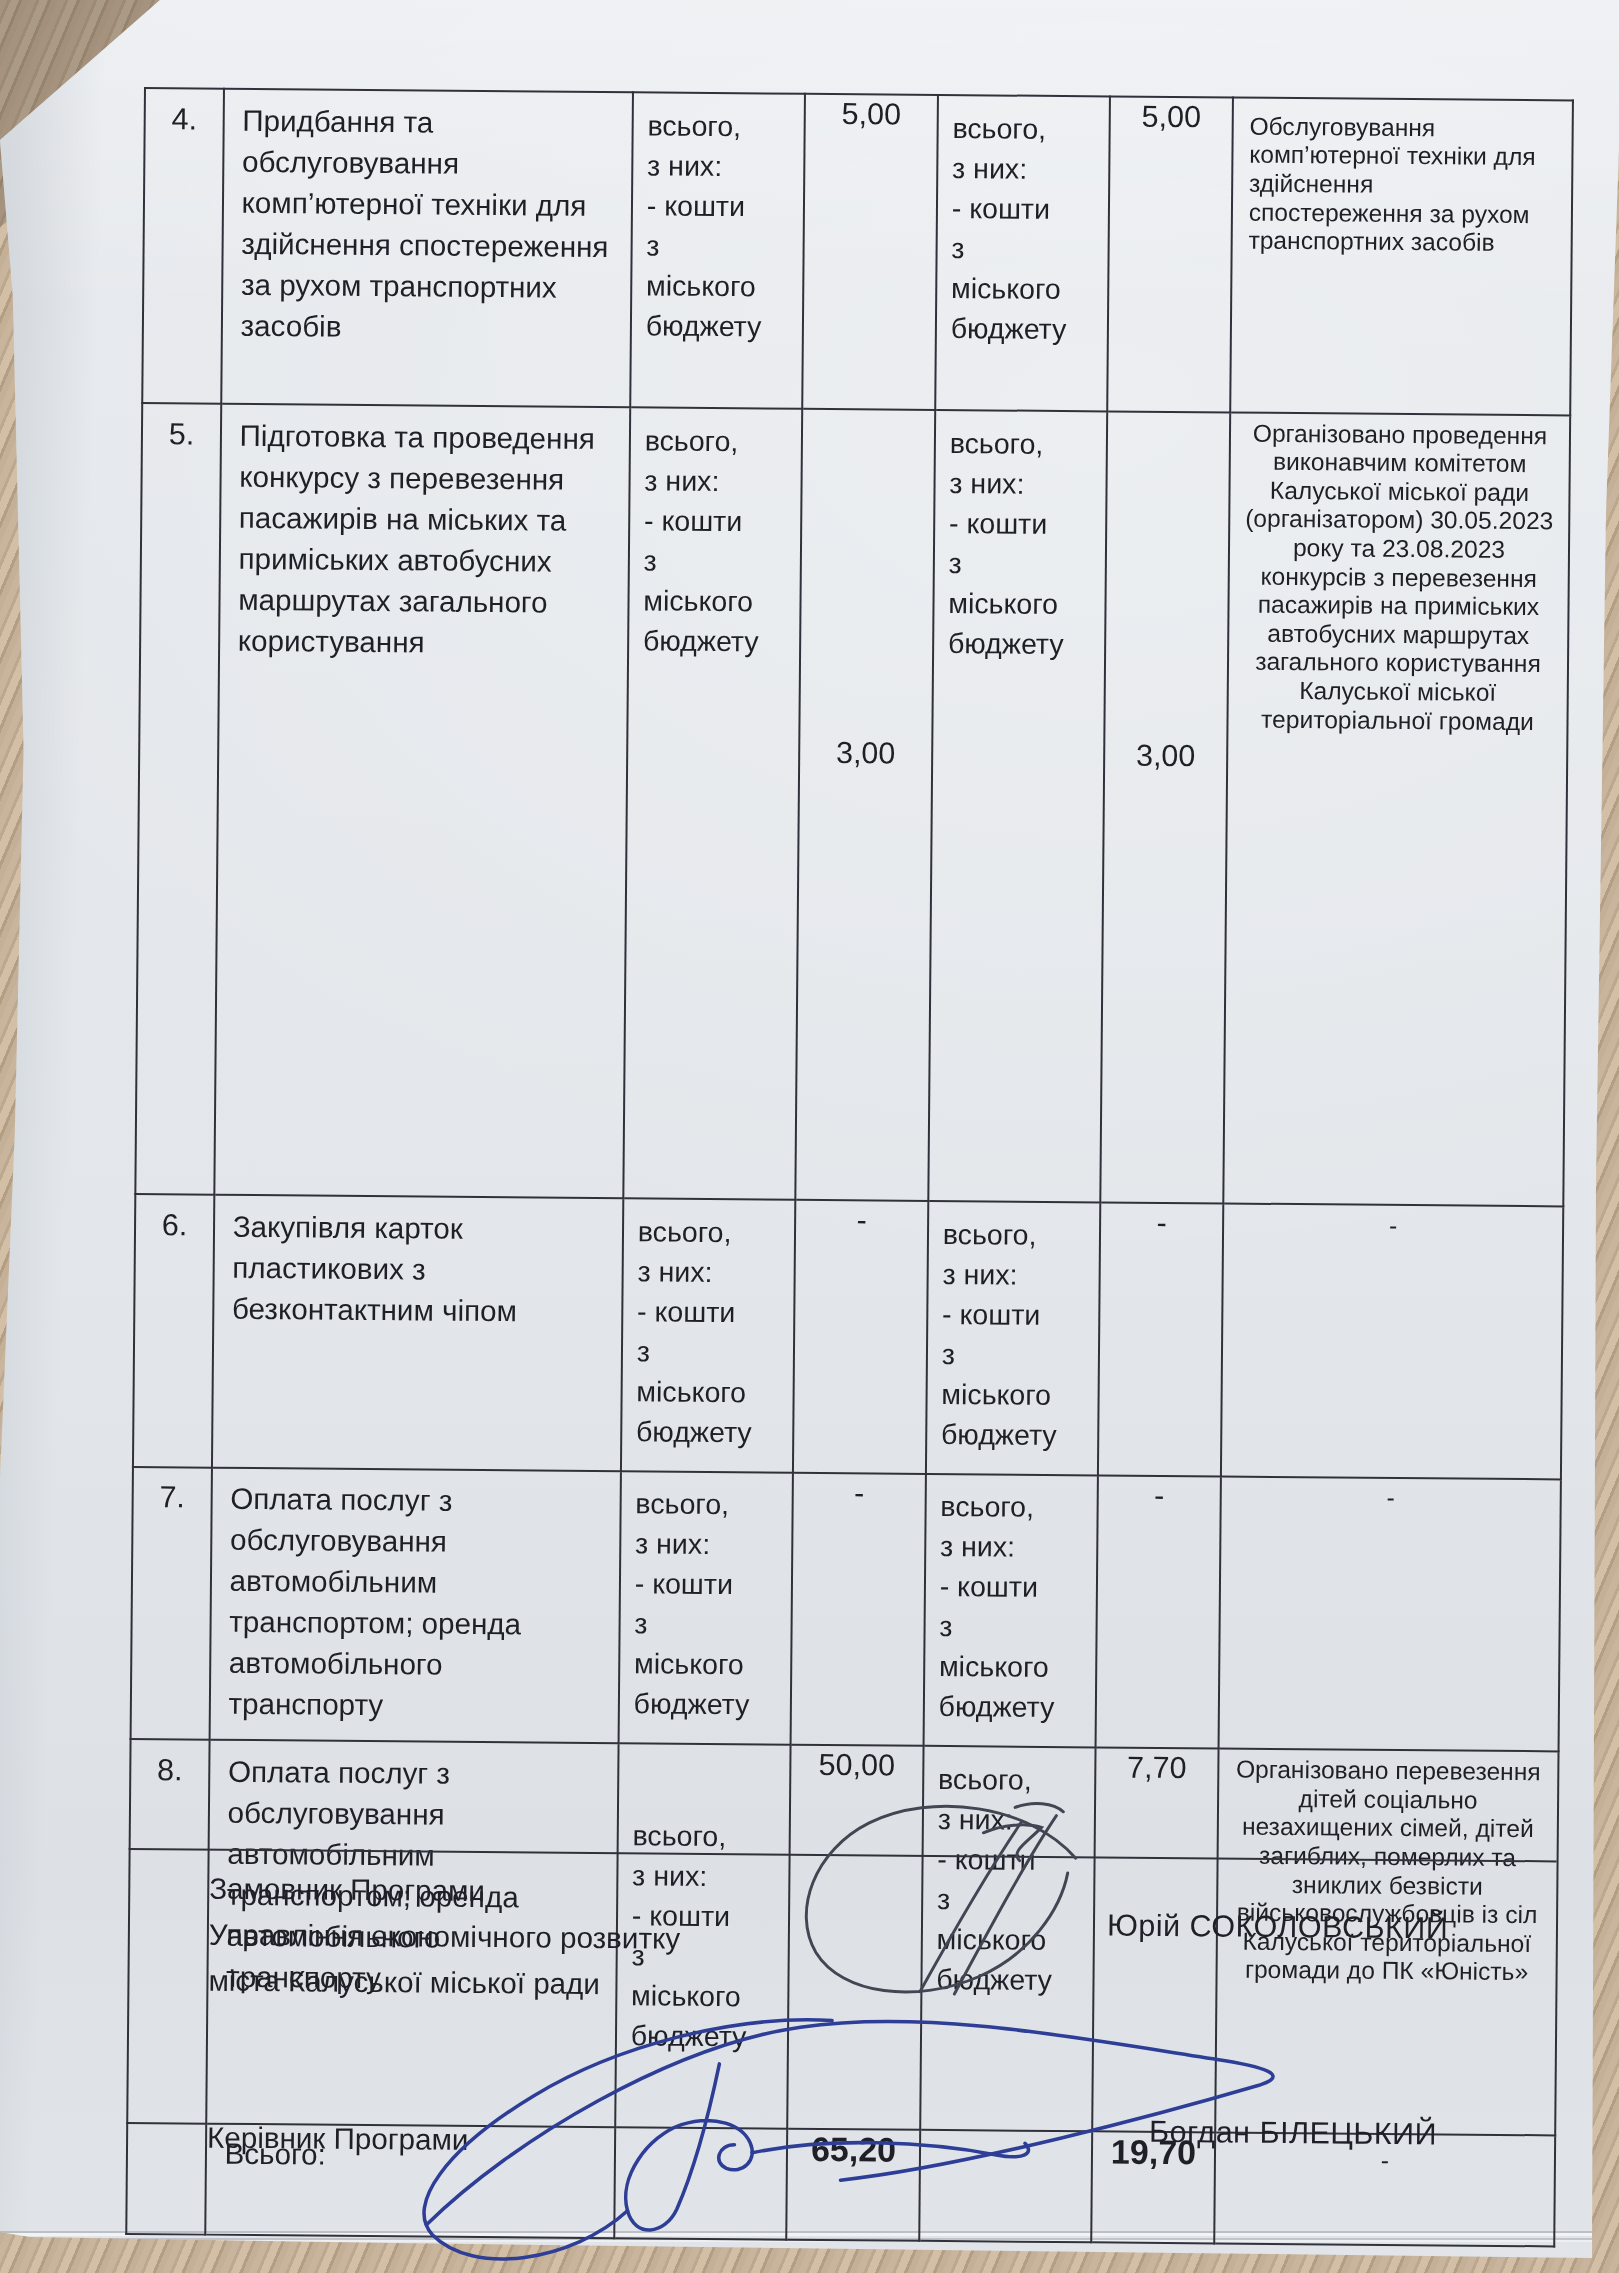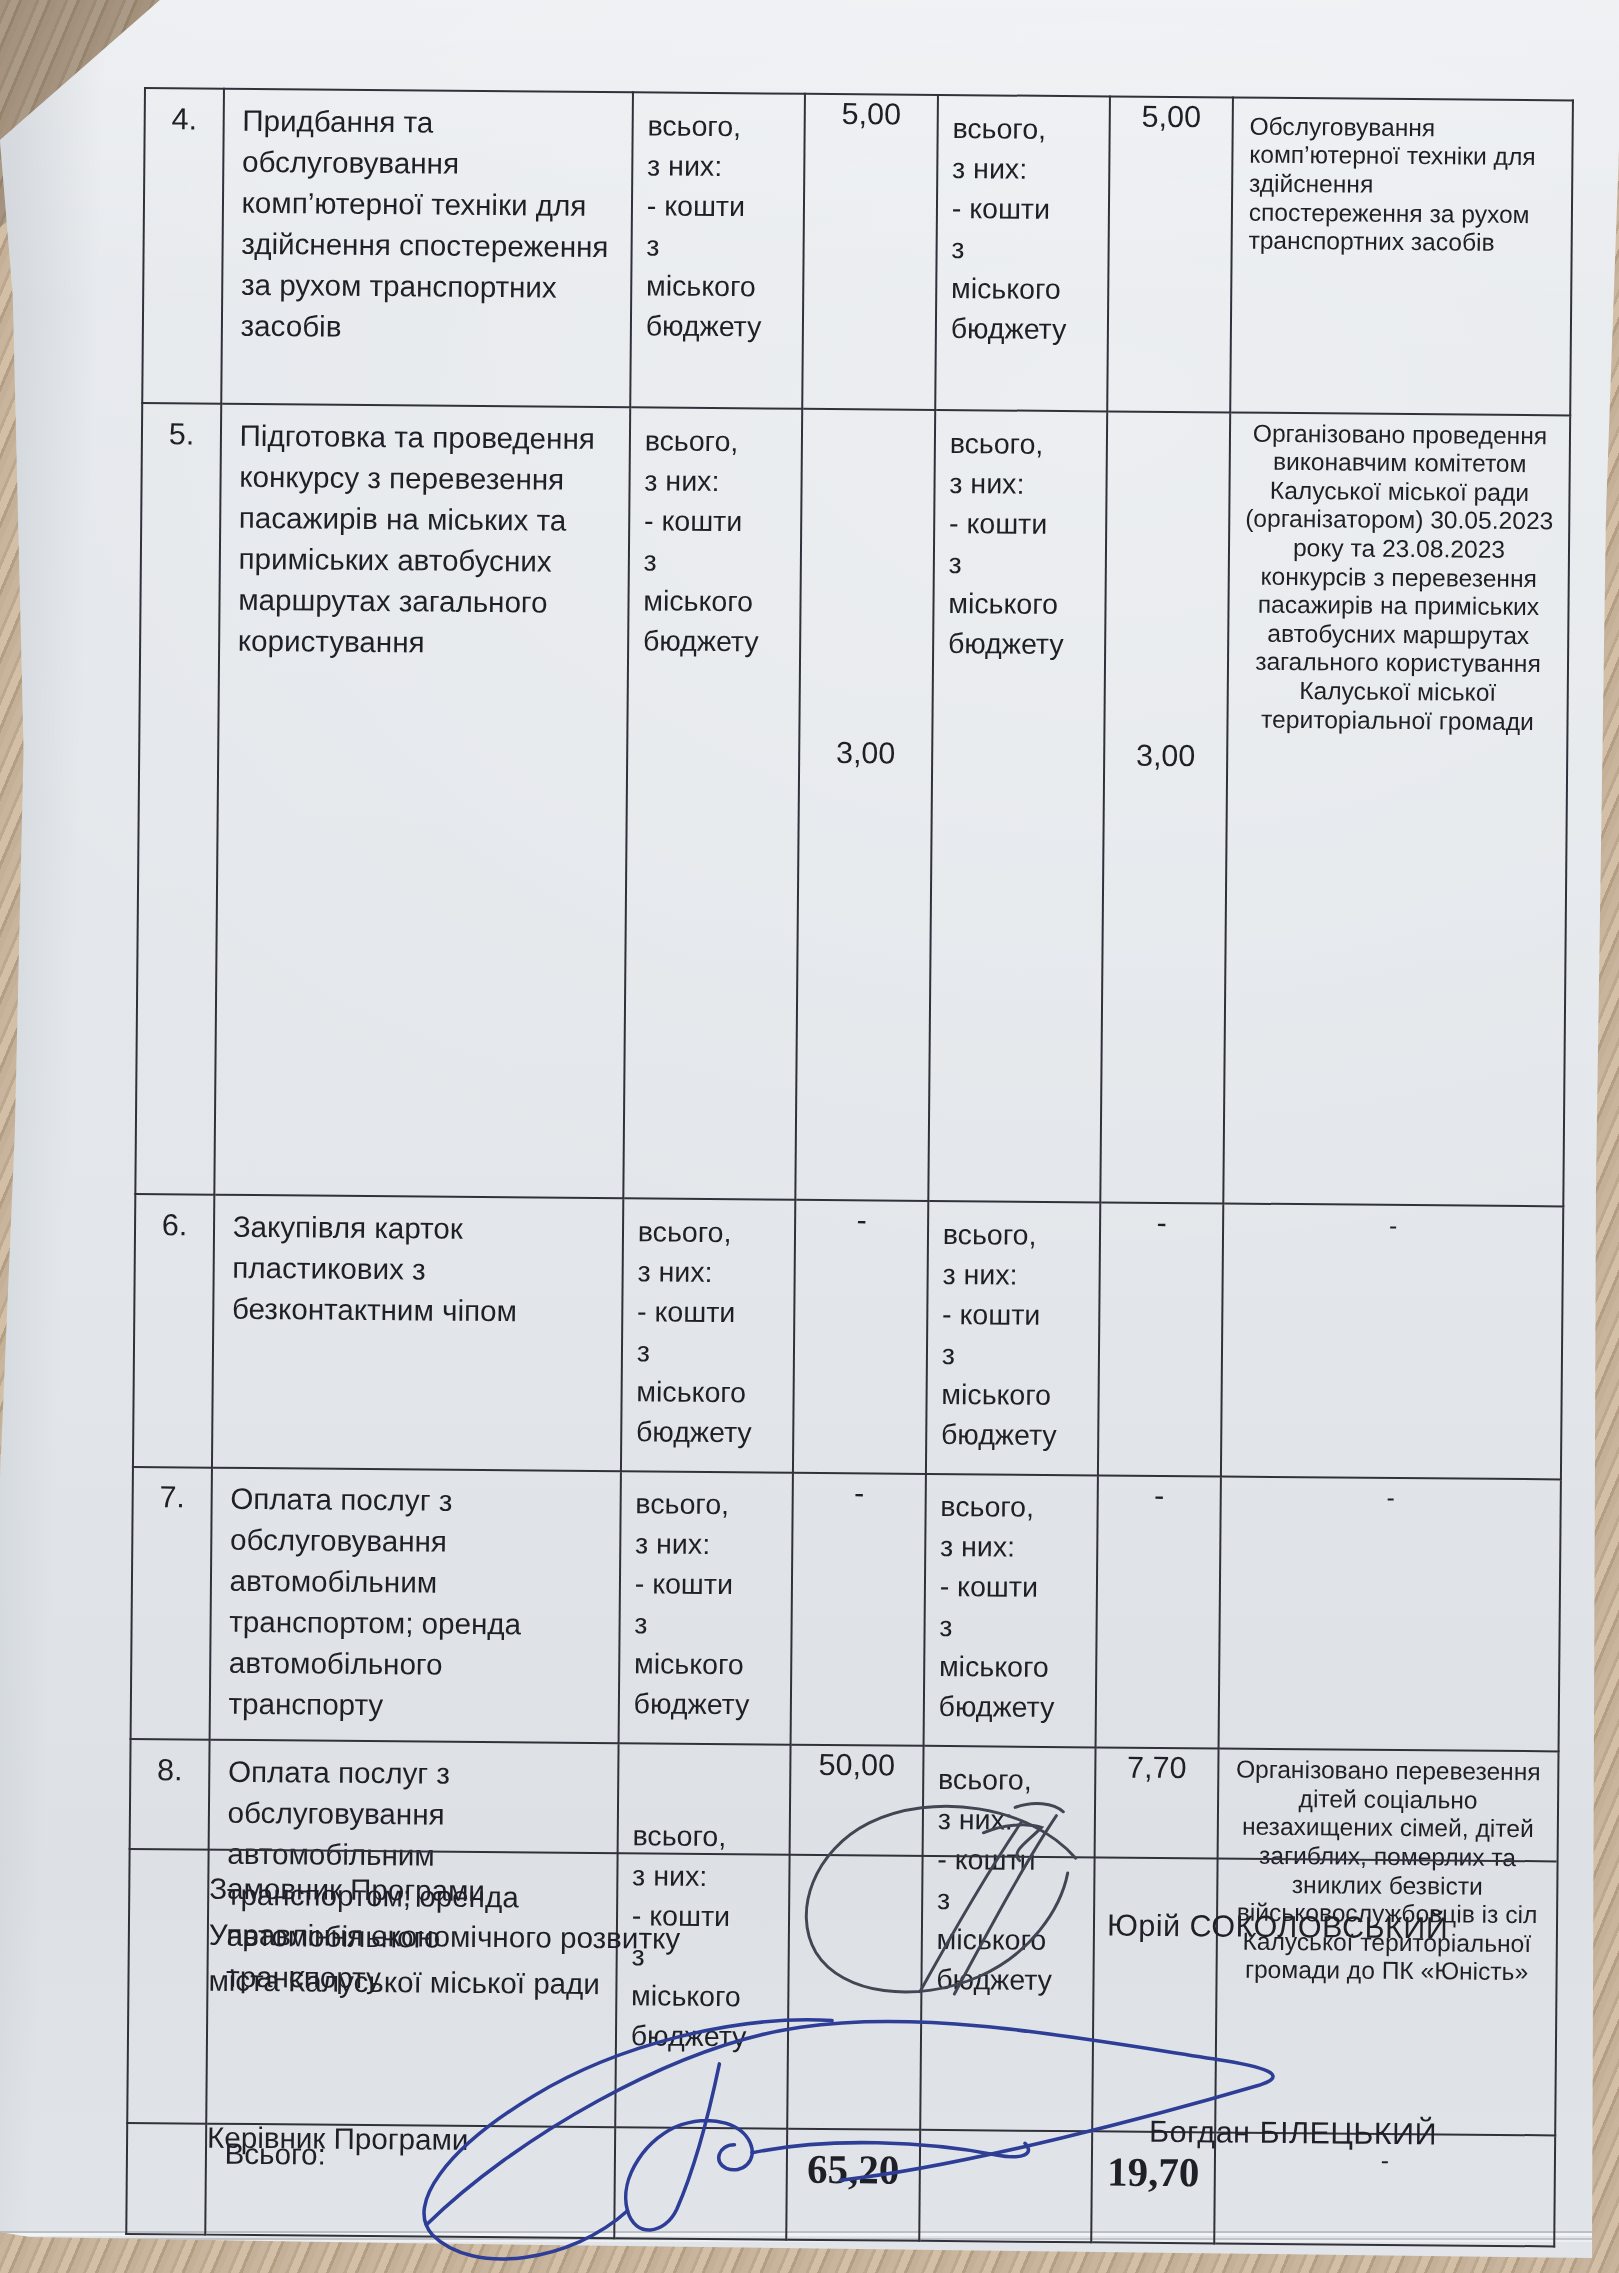--- a/index.html
+++ b/index.html
@@ -53,21 +53,21 @@
   tbody tr:nth-child(3) td{height:258px;}
   tbody tr:nth-child(4) td{height:258px;}
   tbody tr:nth-child(5) td{height:369px;}
   tbody tr:nth-child(6) td{height:91px;}
 
   tbody tr:nth-child(1) td.note{vertical-align:top;text-align:left;padding:13.8px 33px 0 15.8px;}
   tbody tr:nth-child(2) td.note{vertical-align:top;padding-top:5.9px;}
   tbody tr:nth-child(2) td.val{vertical-align:top;padding-top:325px;}
   tbody tr:nth-child(5) td.fund.plan{vertical-align:middle;padding-top:0;}
   tbody tr:nth-child(6) td.desc{font-size:29.6px;padding-top:7.9px;}
-  tbody tr:nth-child(6) td.val{vertical-align:top;padding-top:15px;font-weight:bold;font-size:41px;font-family:Liberation Serif, serif;}
+  tbody tr:nth-child(6) td.val{vertical-align:top;padding-top:0;font-weight:bold;font-size:34px;}
   tbody tr:nth-child(6) td.note{vertical-align:top;padding-top:11.8px;}
 
   .table-underline{
     position:absolute;left:144px;top:1848px;width:1428px;height:0;
     border-bottom:2.5px solid #30313a;
   }
   .sig-role{position:absolute;font-size:29.6px;line-height:46px;white-space:pre-line;color:#1f2027;}
   .sig-name{position:absolute;font-size:30.5px;letter-spacing:0.5px;color:#1f2027;}
   #role-1{left:225px;top:1865px;}
   #name-1{left:1123px;top:1899px;}

